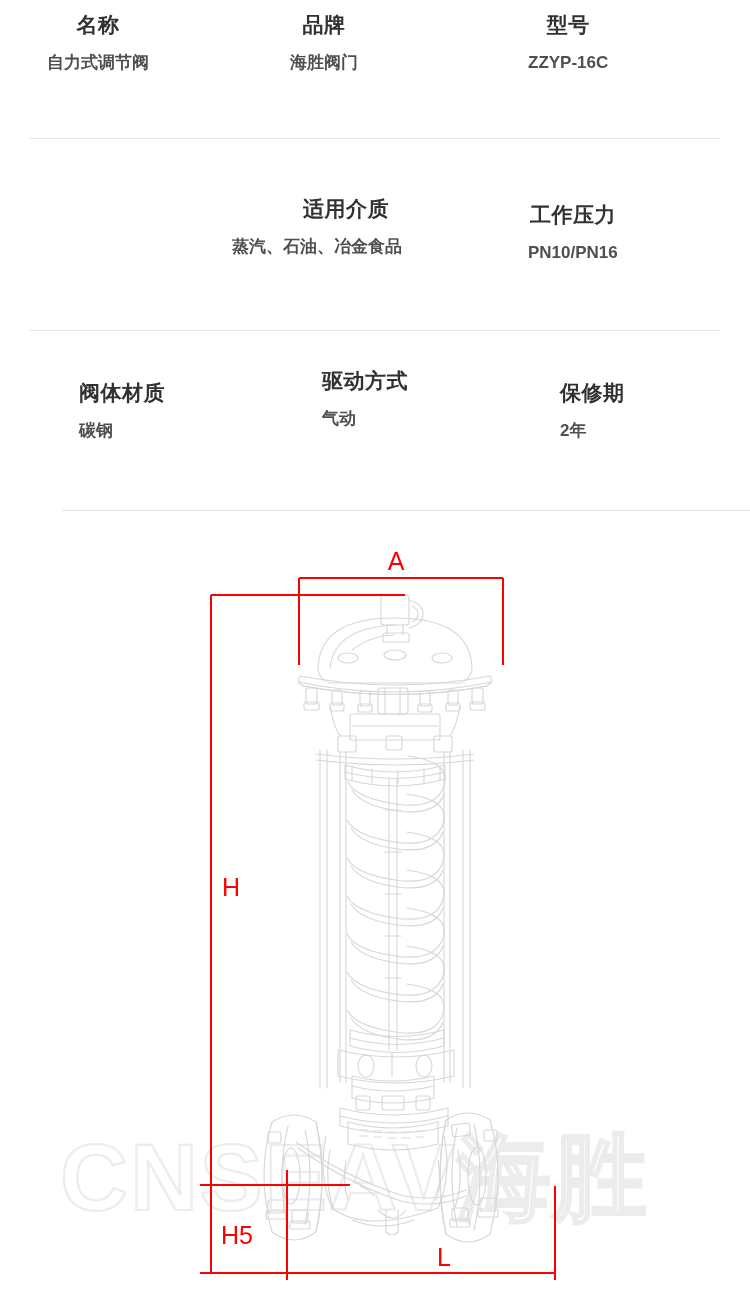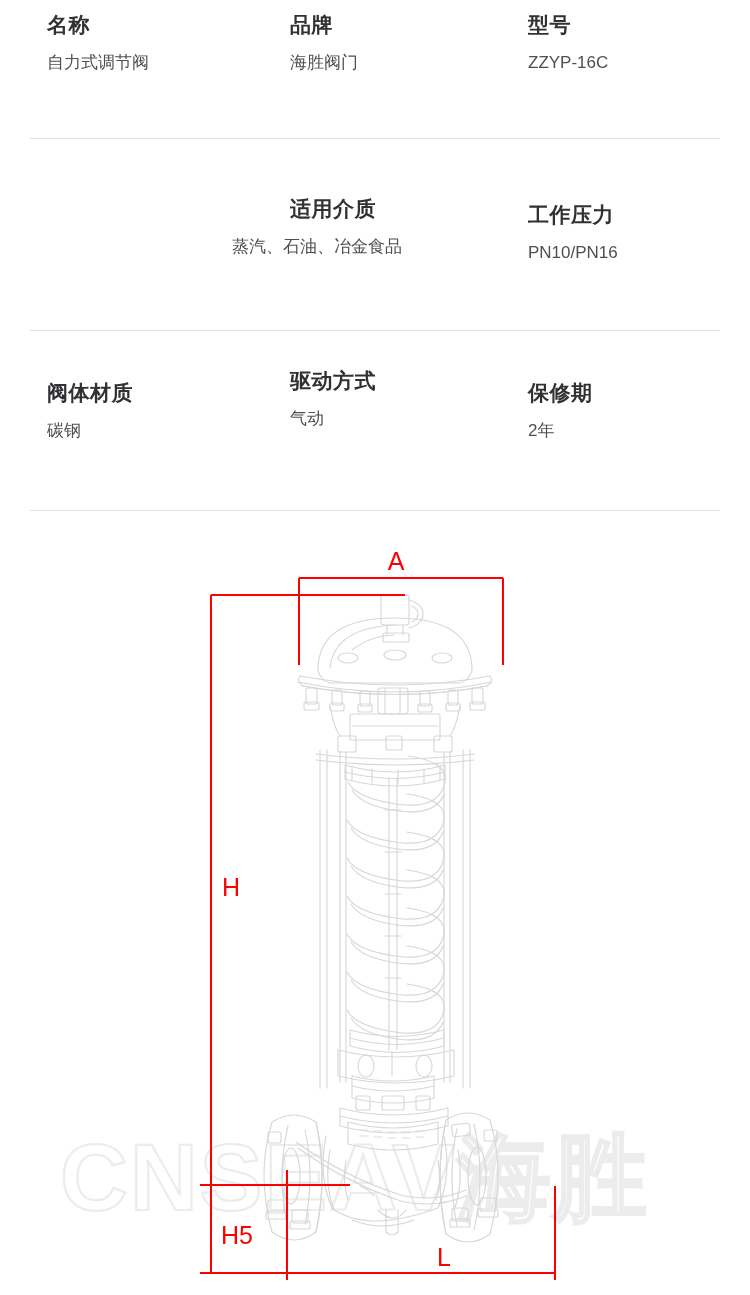--- a/index.html
+++ b/index.html
@@ -22,45 +22,46 @@
     left: 0;
     width: 750px;
   }
   .spec-row {
     position: relative;
     height: 192px;
     box-sizing: border-box;
   }
   .spec-row.r1 { height: 138px; }
   .spec-row.r2 { height: 192px; }
-  .spec-row.r3 { height: 180px; }
+  .spec-row.r3 { height: 180px; margin-left: 32px; }
 
   .divider {
     position: absolute;
     left: 30px;
     width: 690px;
     height: 0;
     border-top: 1px solid #e2e2e2;
   }
 
   .cell {
     position: absolute;
   }
   .cell .label {
     font-size: 21px;
     font-weight: bold;
     color: #2f3133;
     letter-spacing: 0.5px;
     white-space: nowrap;
     line-height: 1;
+    text-align: center;
   }
   .cell .value {
     margin-top: 19px;
     font-size: 17px;
-    font-weight: normal;
+    font-weight: bold;
     color: #4d4f51;
     white-space: nowrap;
     line-height: 1;
   }
 
   
   .c1 { left: 47px; }
   .c2 { left: 290px; }
   .c3 { left: 528px; }
   .c2.wide { left: 232px; }

